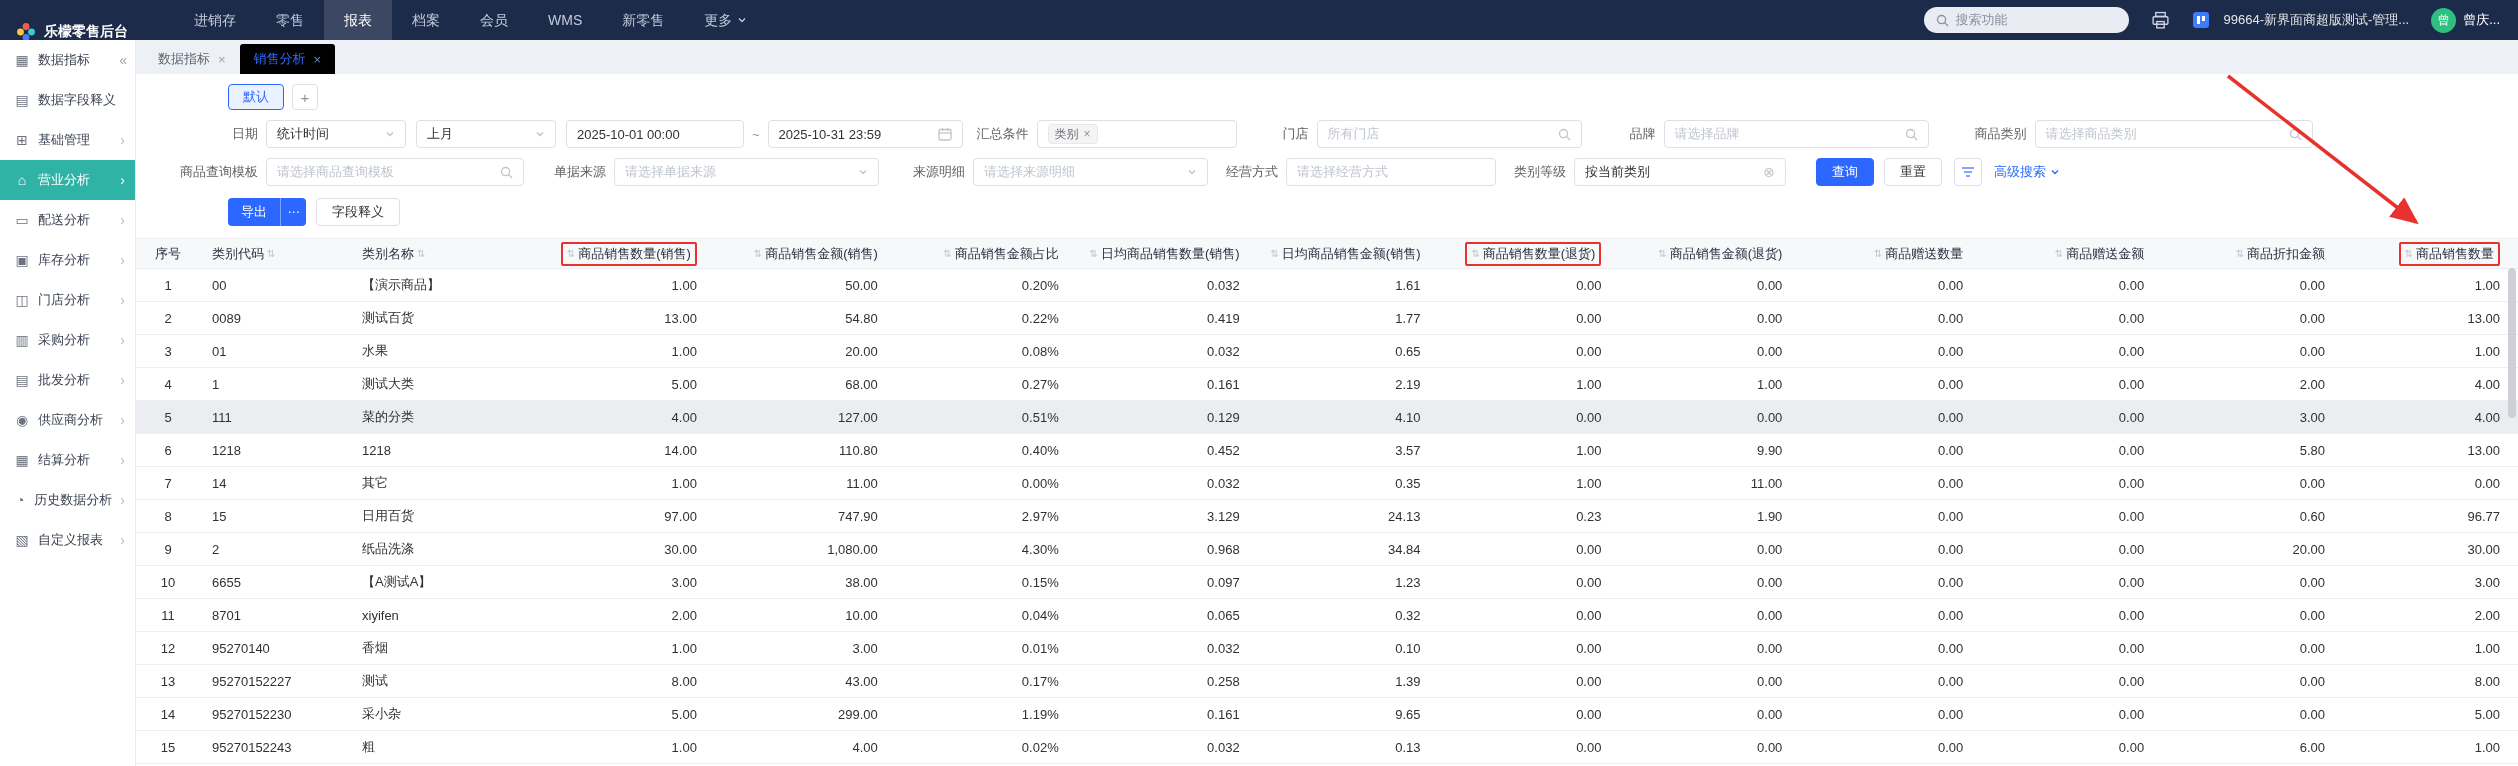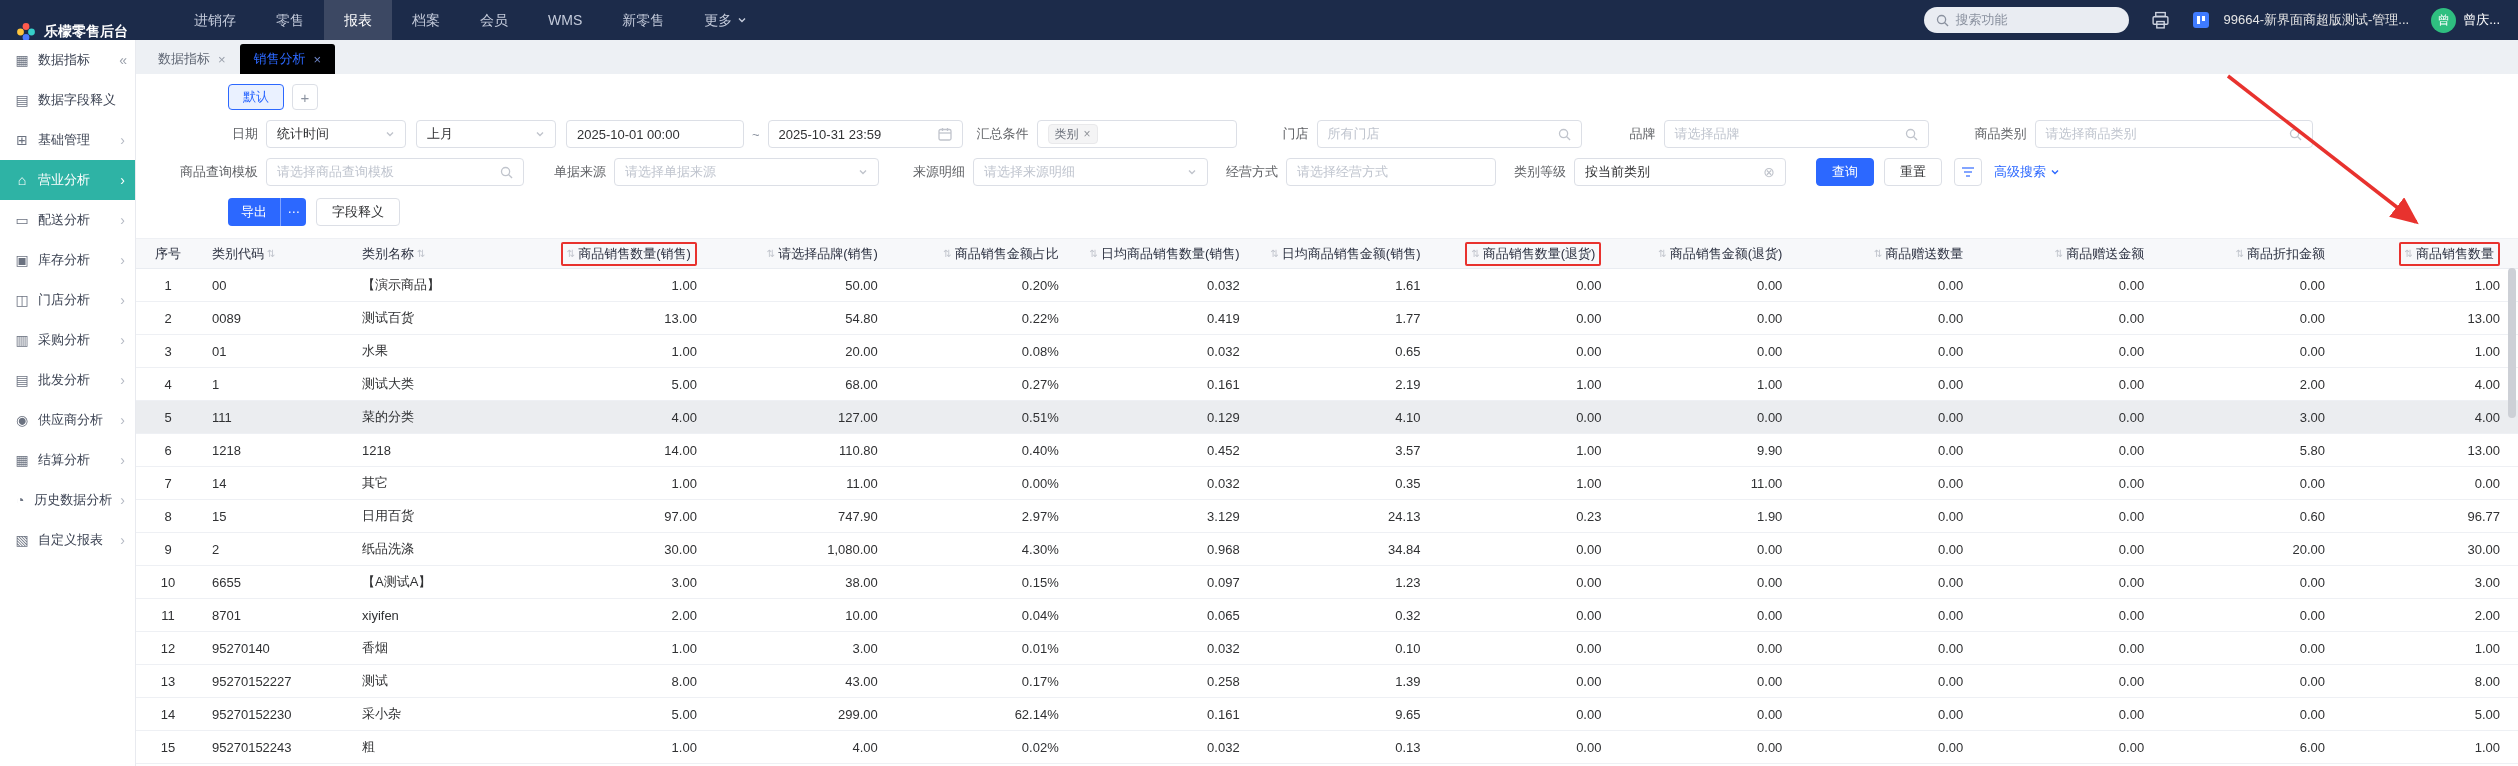--- a/index.html
+++ b/index.html
@@ -380,21 +380,21 @@
               <span class="sort">⇅</span>
             </div>
           <div class="th">
               <span class="hl-red">
                 <span class="sort">⇅</span>
                 <span>商品销售数量(销售)</span>
               </span>
             </div>
           <div class="th">
               <span class="sort">⇅</span>
-              <span>请选择品牌(销售)</span>
+              <span>商品销售金额(销售)</span>
             </div>
           <div class="th">
               <span class="sort">⇅</span>
               <span>商品销售金额占比</span>
             </div>
           <div class="th">
               <span class="sort">⇅</span>
               <span>日均商品销售数量(销售)</span>
             </div>
           <div class="th">
@@ -652,21 +652,21 @@
               <div class="cell">0.00</div>
               <div class="cell">8.00</div>
             </div>
 
             <div class="trow">
               <div class="cell">14</div>
               <div class="cell">95270152230</div>
               <div class="cell">采小杂</div>
               <div class="cell">5.00</div>
               <div class="cell">299.00</div>
-              <div class="cell">62.14%</div>
+              <div class="cell">1.19%</div>
               <div class="cell">0.161</div>
               <div class="cell">9.65</div>
               <div class="cell">0.00</div>
               <div class="cell">0.00</div>
               <div class="cell">0.00</div>
               <div class="cell">0.00</div>
               <div class="cell">0.00</div>
               <div class="cell">5.00</div>
             </div>
 

